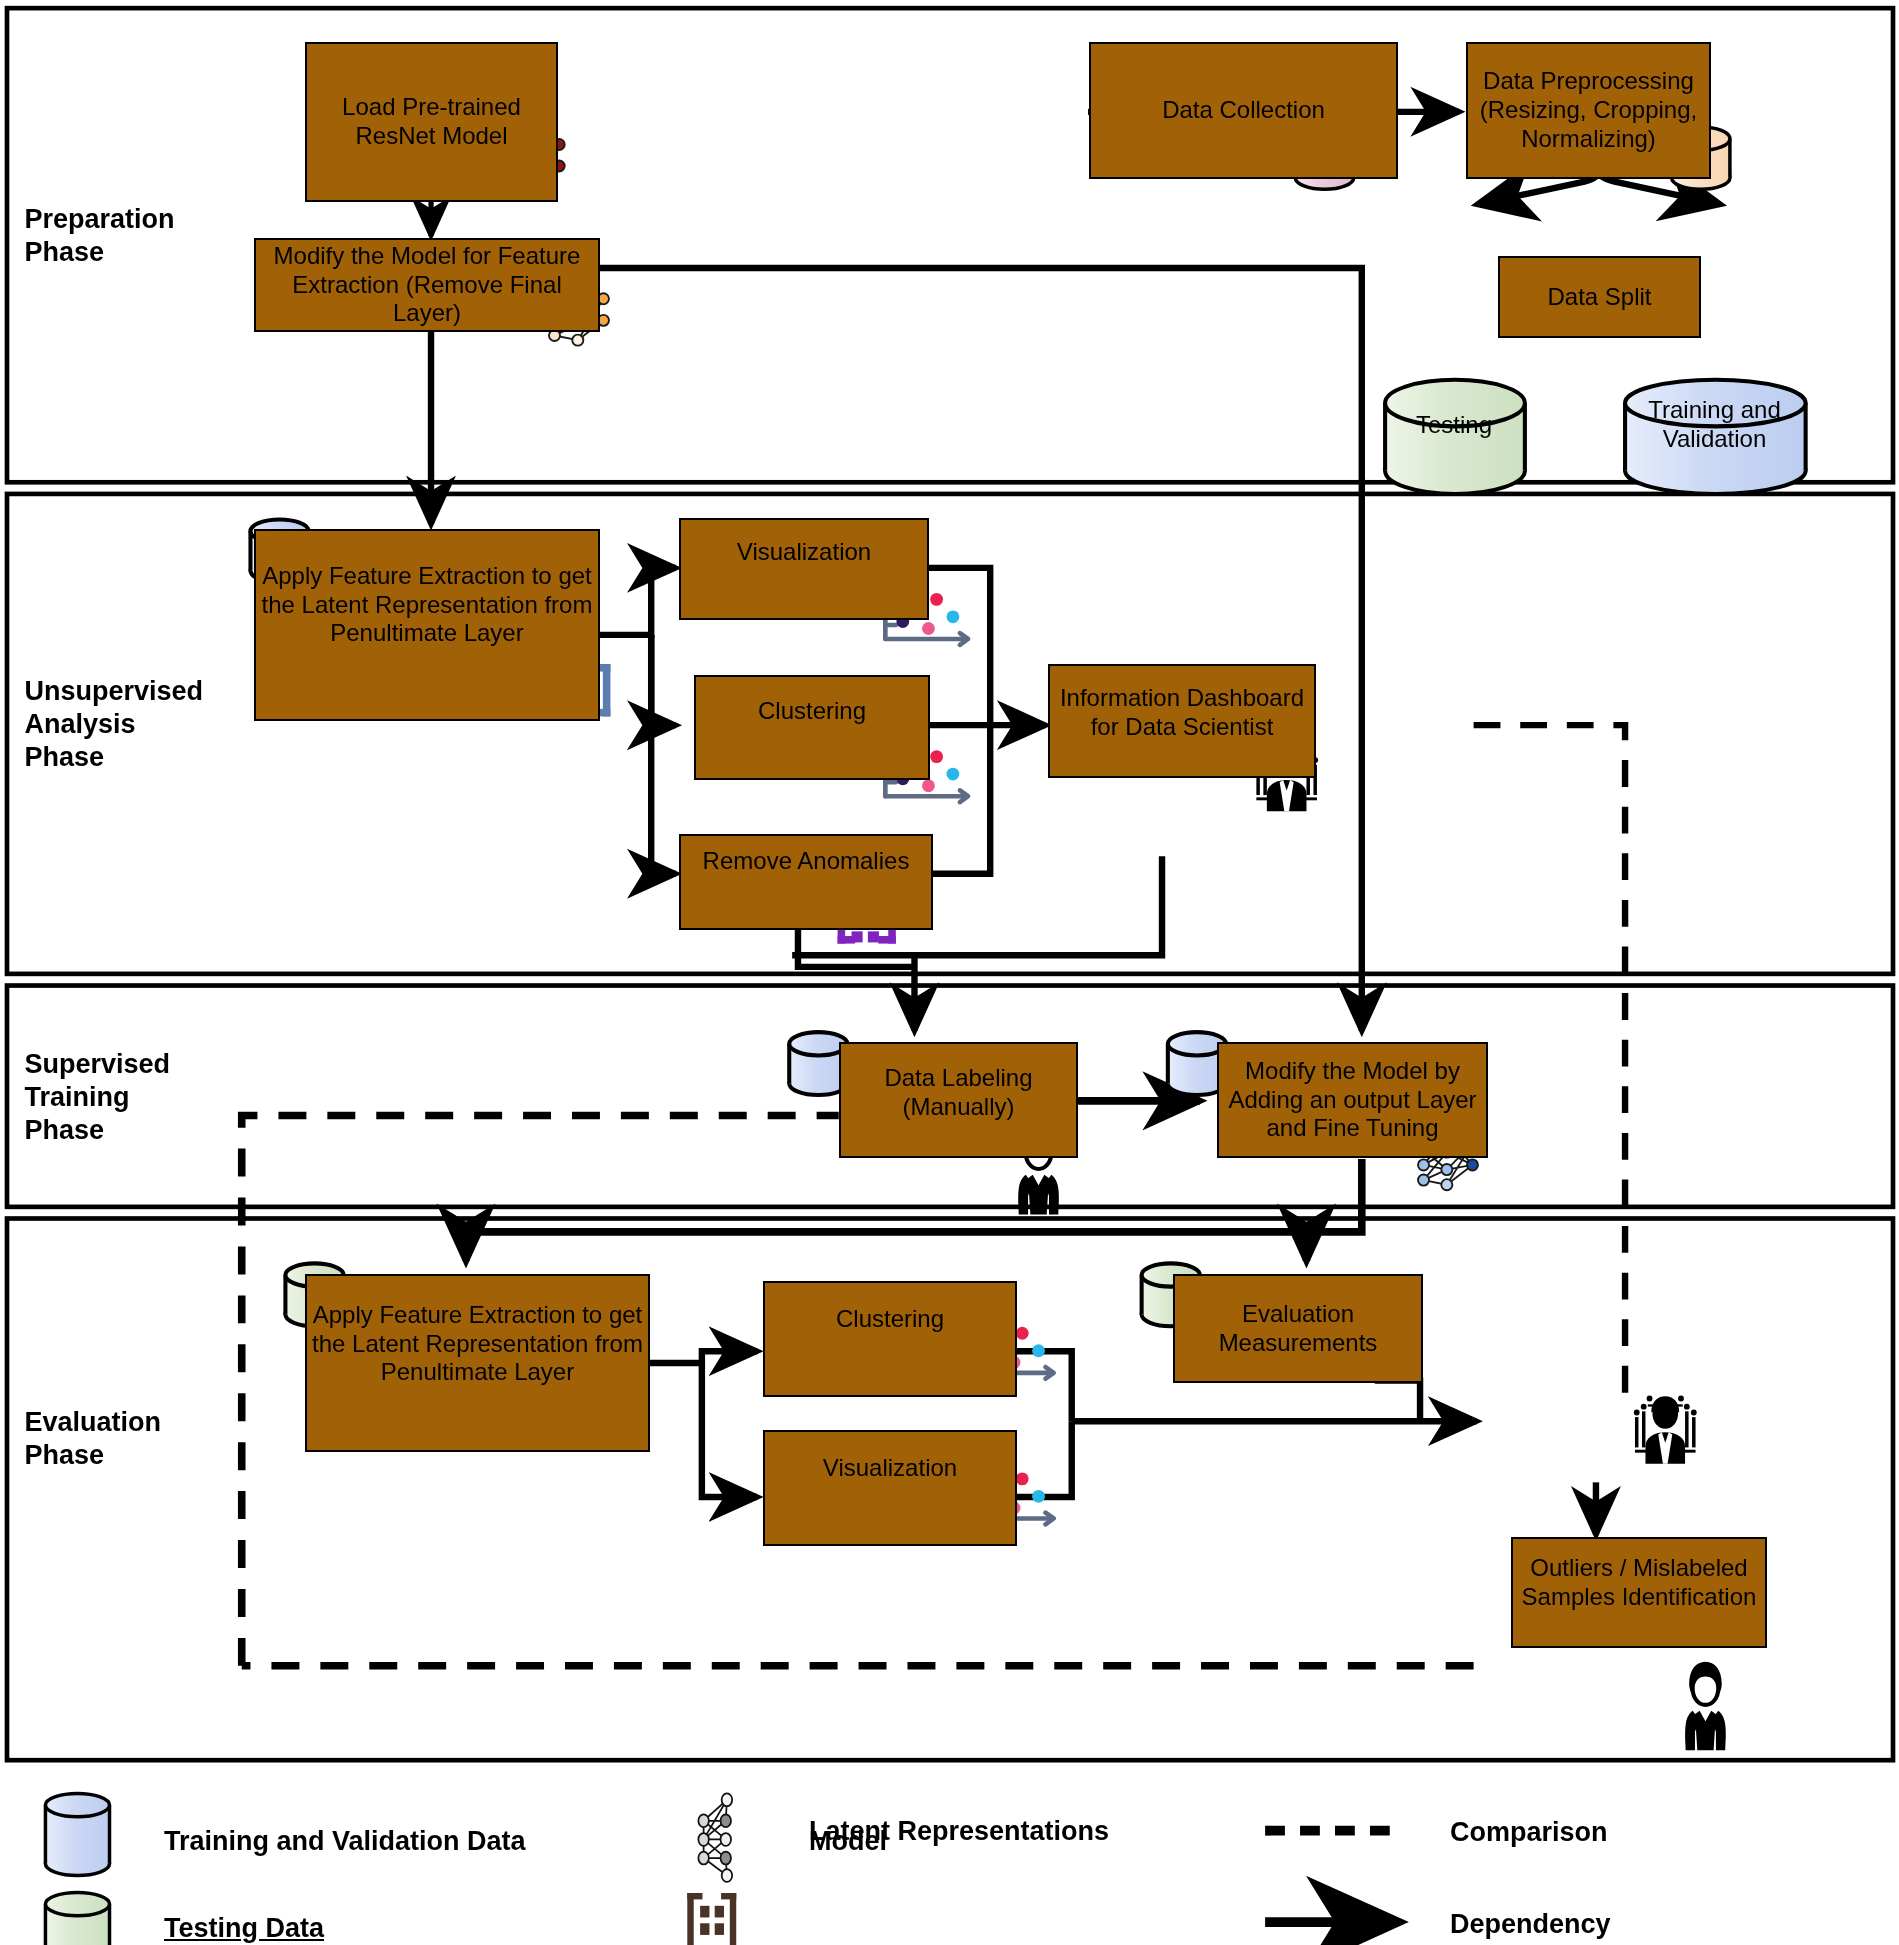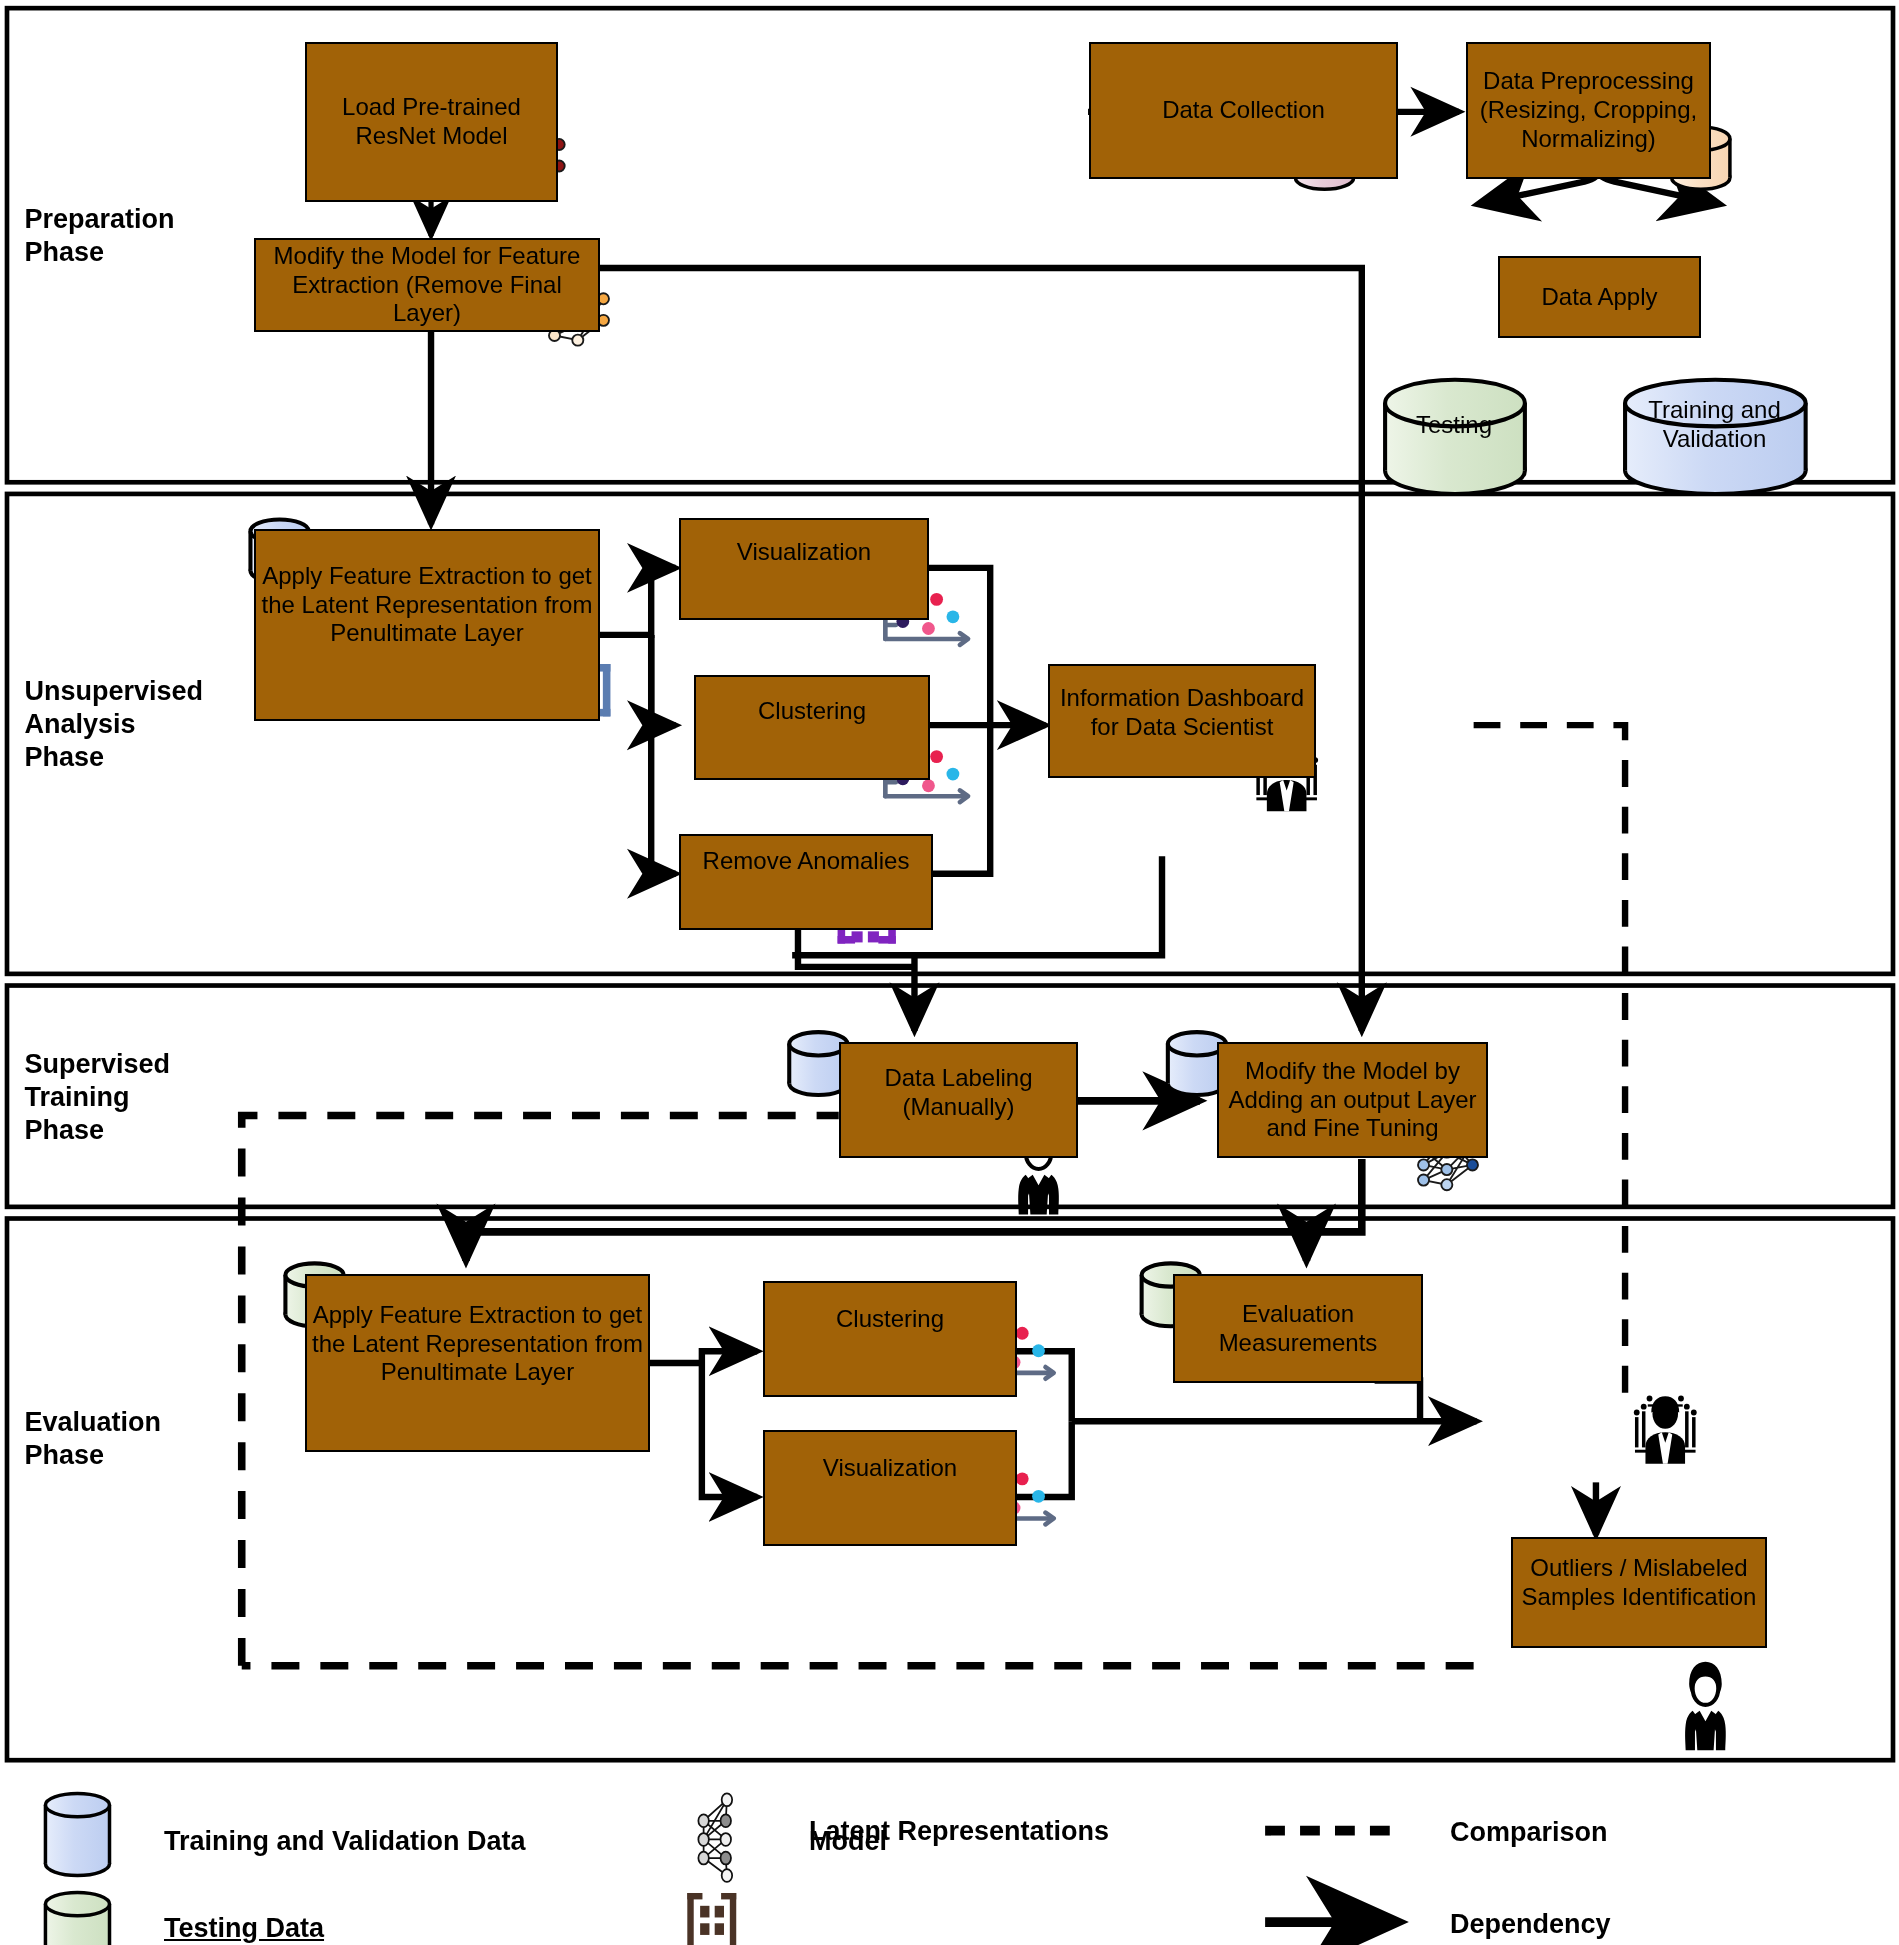--- a/index.html
+++ b/index.html
@@ -471,21 +471,21 @@
   <div class="nodebox" style="left:254px;top:238px;width:346px;height:94px;">
     <span class="txt">Modify the Model for Feature Extraction (Remove Final Layer)</span>
   </div>
   <div class="nodebox" style="left:1089px;top:42px;width:309px;height:137px;">
     <span class="txt">Data Collection</span>
   </div>
   <div class="nodebox" style="left:1466px;top:42px;width:245px;height:137px;">
     <span class="txt">Data Preprocessing (Resizing, Cropping, Normalizing)</span>
   </div>
   <div class="nodebox" style="left:1498px;top:256px;width:203px;height:82px;">
-    <span class="txt">Data Apply</span>
+    <span class="txt">Data Split</span>
   </div>
 
   <div class="ovl" style="left:1396px;top:411px;width:116px;text-align:center;font-size:24px;">Testing</div>
   <div class="ovl" style="left:1630px;top:396px;width:169px;text-align:center;font-size:24px;line-height:1.2;">Training and Validation</div>
 
   <div class="nodebox" style="left:254px;top:529px;width:346px;height:192px;">
     <span class="txt" style="transform:translateY(-20px);">Apply Feature Extraction to get the Latent Representation from Penultimate Layer</span>
   </div>
   <div class="nodebox" style="left:679px;top:518px;width:250px;height:102px;">
     <span class="txt" style="transform:translateY(-17.5px);">Visualization</span>

